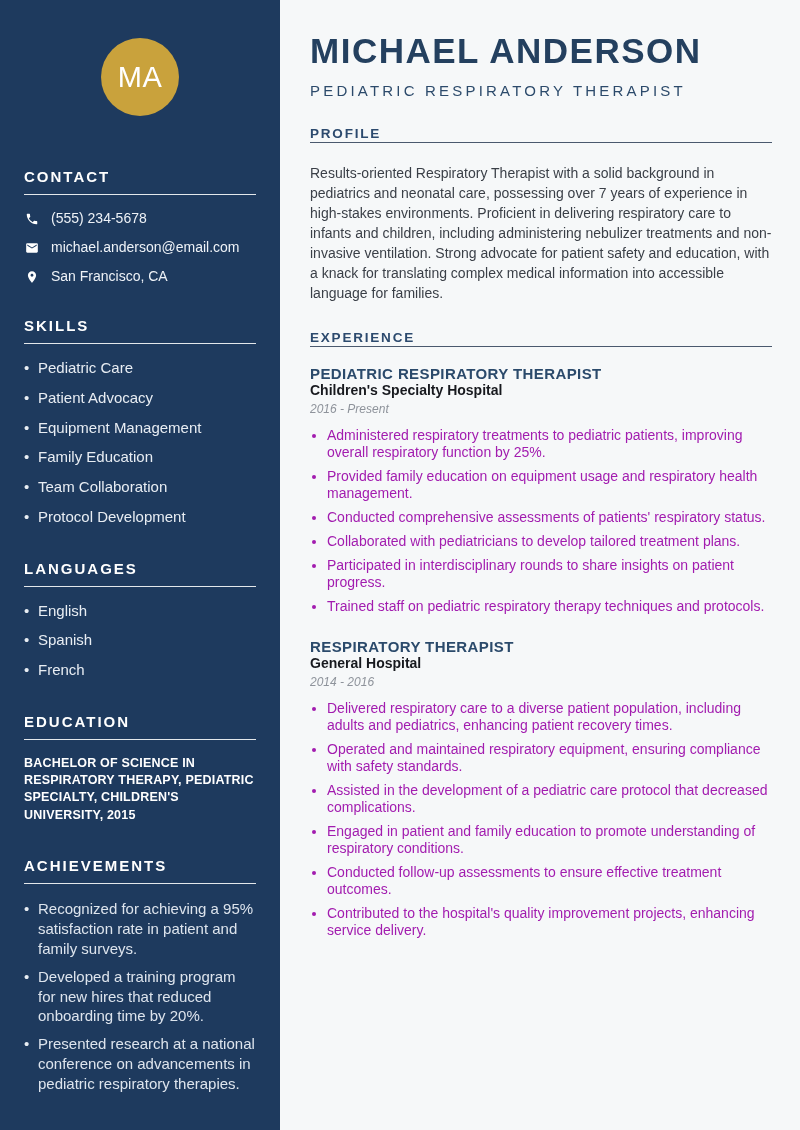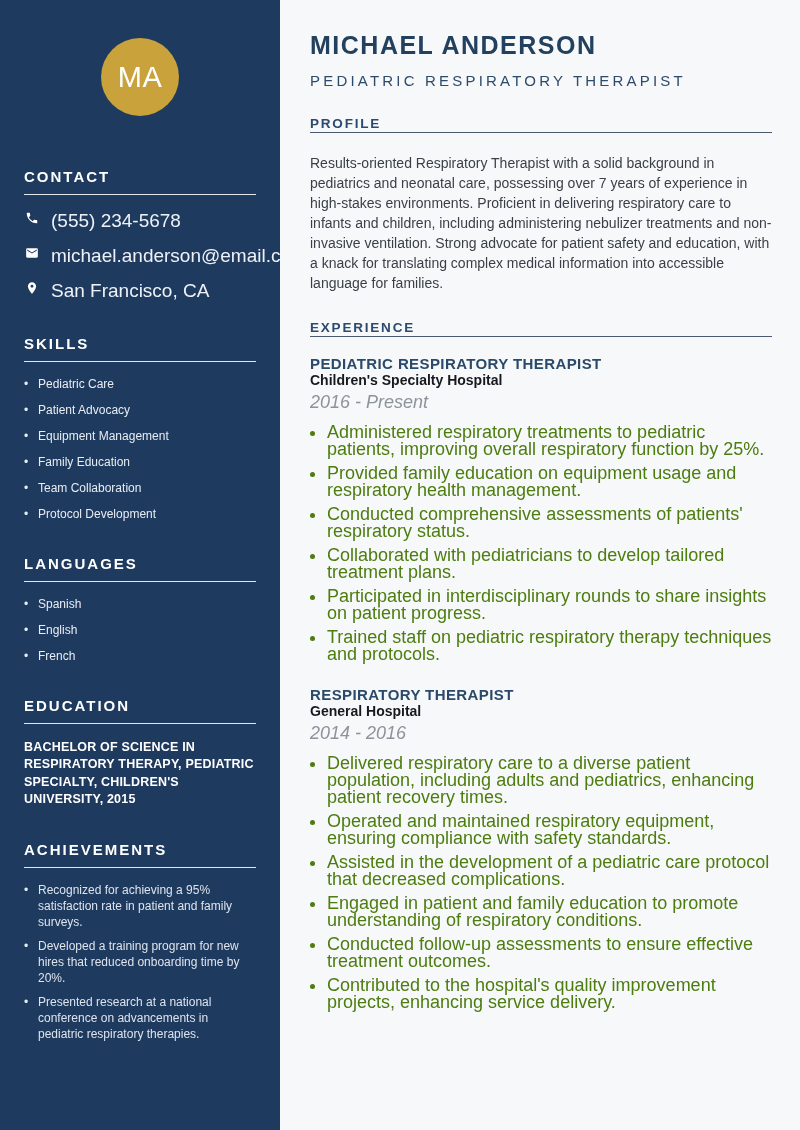--- a/index.html
+++ b/index.html
@@ -39,35 +39,35 @@
   .side-heading {
     font-size: 15px;
     font-weight: bold;
     color: #ffffff;
     letter-spacing: 2px;
     padding-bottom: 9px;
     border-bottom: 1.5px solid rgba(255,255,255,0.88);
     margin-bottom: 15px;
   }
   .contact-item {
-    display: flex; align-items: flex-start;
+    display: flex; align-items: flex-end;
     margin-bottom: 13px;
-    font-size: 19px;
+    font-size: 14px;
     color: #eef2f7;
   }
   .contact-item .cicon {
     width: 15px; height: 15px;
     margin-right: 12px;
     display: inline-flex; align-items: center; justify-content: center;
     flex-shrink: 0;
   }
   .contact-item svg { width: 14px; height: 14px; fill: #ffffff; }
   ul.side-list { list-style: none; }
   ul.side-list li {
-    font-size: 12px;
+    font-size: 15px;
     color: #e8edf3;
     margin-bottom: 11px;
     padding-left: 14px;
     position: relative;
     line-height: 1.25;
   }
   ul.side-list li::before {
     content: "•";
     position: absolute;
     left: 0;
@@ -82,21 +82,21 @@
   }
   ul.side-list.wrap li { margin-bottom: 8px; line-height: 1.33; color: #dde4ed; }
 
   
   .main {
     flex: 1;
     background: #f6f8f9;
     padding: 33px 28px 0 30px;
   }
   .name {
-    font-size: 25px;
+    font-size: 35px;
     font-weight: bold;
     color: #24405f;
     letter-spacing: 1.5px;
     line-height: 1;
   }
   .job-subtitle {
     margin-top: 14px;
     font-size: 15px;
     color: #2c4a6b;
     letter-spacing: 3.2px;
@@ -124,32 +124,32 @@
     color: #2b4a6b;
     letter-spacing: 0.4px;
   }
   .job-company {
     font-size: 14px;
     font-weight: bold;
     color: #17191e;
   }
   .job-dates {
     margin-top: 4px;
-    font-size: 18px;
+    font-size: 12px;
     font-style: italic;
     color: #8e939b;
   }
   ul.job-bullets {
     margin-top: 11px;
     padding-left: 17px;
   }
   ul.job-bullets li {
-    font-size: 18px;
+    font-size: 14px;
     line-height: 17px;
-    color: #4d7c0f;
+    color: #a21caf;
     margin-bottom: 7px;
   }
 </style>
 </head>
 <body>
 
 <div class="page">
 
   <aside class="sidebar">
 
@@ -195,22 +195,22 @@
           <li>Family Education</li>
           <li>Team Collaboration</li>
           <li>Protocol Development</li>
         </ul>
     </section>
 
     <section class="side-section">
       <h2 class="side-heading">LANGUAGES</h2>
       <ul class="side-list">
 
-      <li>Spanish</li>
-          <li>English</li>
+      <li>English</li>
+          <li>Spanish</li>
           <li>French</li>
         </ul>
     </section>
 
     <section class="side-section">
       <h2 class="side-heading">EDUCATION</h2>
       <p class="edu-text">BACHELOR OF SCIENCE IN RESPIRATORY THERAPY, PEDIATRIC SPECIALTY, CHILDREN'S UNIVERSITY, 2015</p>
     </section>
 
     <section class="side-section">

